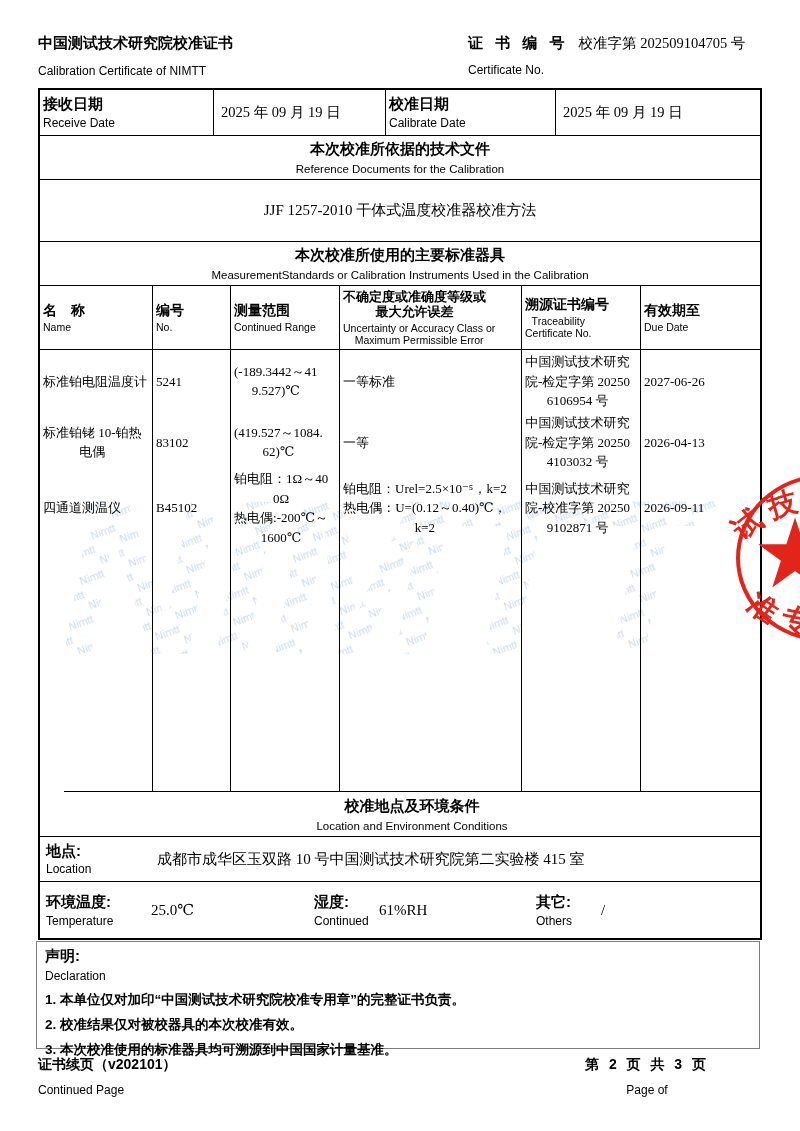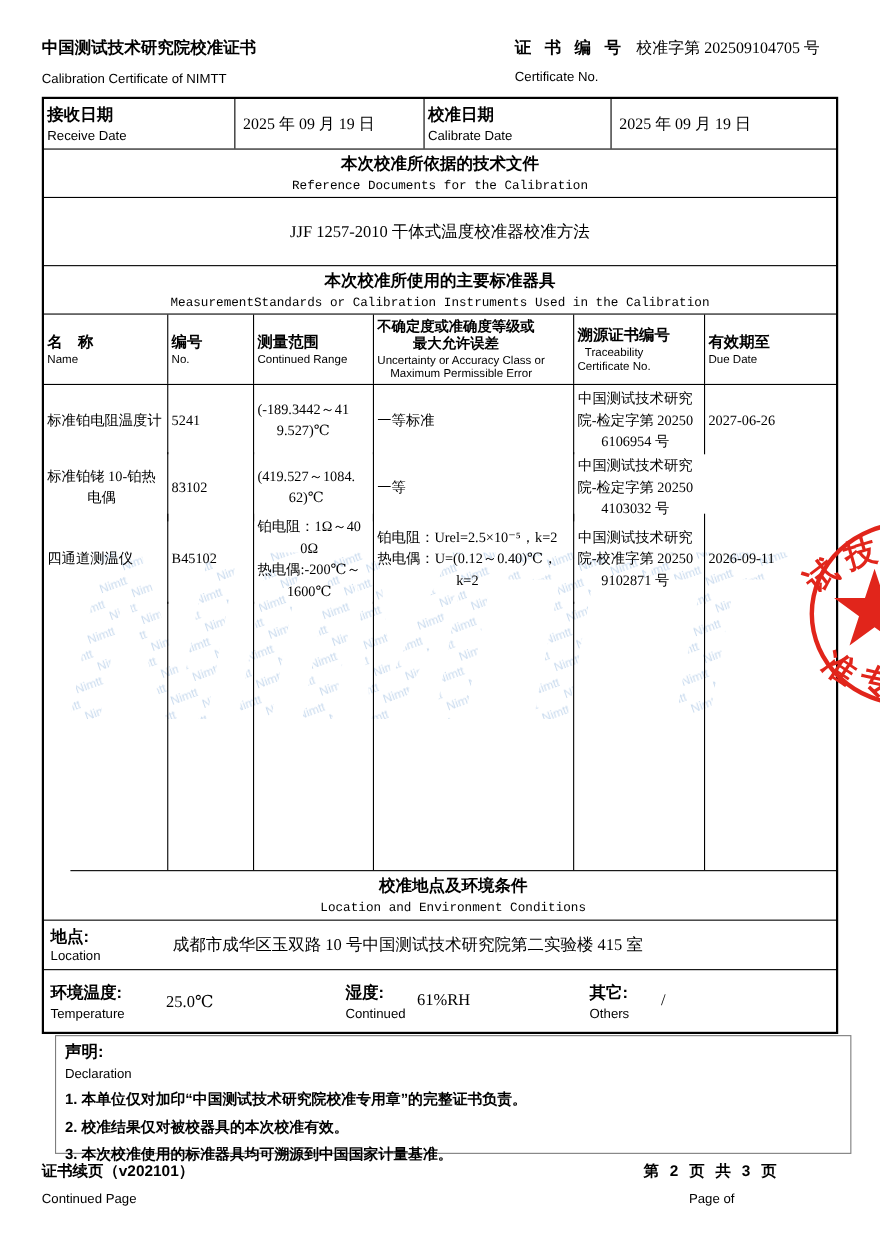--- a/index.html
+++ b/index.html
@@ -26,21 +26,21 @@
   
   .doc-table { position:absolute; top:88px; left:38px; width:724px; border:2px solid #000; background:transparent; }
   .cell { border-left:1px solid #000; display:flex; flex-direction:column; justify-content:center; align-items:flex-start; text-align:center; padding:2px 3px; min-width:0; }
   .cell:first-child { border-left:none; }
   .lblpair-zh { font-size:15px; font-weight:bold; }
   .lblpair-en { font-size:12px; margin-top:2px; }
 
   .row-dates { display:grid; grid-template-columns:173px 172px 170px auto; height:45px; }
   .date-val { justify-content:center; align-items:flex-start; text-align:left; padding-left:7px; font-size:14.5px; }
 
-  .band { border-top:1px solid #000; display:flex; flex-direction:column; justify-content:center; align-items:center;font-family:Liberation Mono, monospace; }
+  .band { border-top:1px solid #000; display:flex; flex-direction:column; justify-content:center; align-items:center; }
   .band-zh { font-size:15px; font-weight:bold; }
   .band-en { font-size:11.5px; margin-top:4px; }
   .band1 { height:44px; } .band2 { height:44px; } .band3 { height:45px;margin-left:24px; }
 
   .ref-row { border-top:1px solid #000; height:62px; display:flex; justify-content:center; align-items:center; font-size:15px; }
 
   .inst-grid { display:grid; grid-template-columns:112px 78px 109px 182px 119px auto; }
   .inst-head { border-top:1px solid #000; height:64px; }
   .inst-head .cell { justify-content:center; }
   .col-zh { font-size:14px; font-weight:bold; white-space:pre-line; line-height:1.2; }
@@ -56,21 +56,21 @@
   .loc-lbl { width:112px; padding-left:6px; }
   .loc-lbl .lblpair-zh { font-size:15px; }
   .loc-lbl .lblpair-en { margin-top:1px; }
   .loc-val { flex:1; font-size:15px; padding-left:5px; font-family:"Liberation Serif","DejaVu Serif",serif; }
 
   .row-env { border-top:1px solid #000; height:57px; display:grid; grid-template-columns:102px 166px 62px 160px 62px auto; align-items:center; }
   .env-lbl { padding-left:6px; }
   .env-val { font-size:15px; padding-left:9px; font-family:"Liberation Serif","DejaVu Serif",serif; }
 
   
-  .decl { position:absolute; top:941px; left:50px; width:724px; height:108px; border:1px solid #7d7d7d; padding:5px 8px 0 8px; }
+  .decl { position:absolute; top:941px; left:36px; width:724px; height:108px; border:1px solid #7d7d7d; padding:5px 8px 0 8px; }
   .decl-zh { font-size:15px; font-weight:bold; }
   .decl-en { font-size:12px; margin:3px 0 4px 0; }
   .decl-item { font-size:13.5px; font-weight:bold; line-height:25px; }
 
   
   .footer { position:absolute; top:1056px; left:38px; right:23px; }
   .foot-zh { font-size:14px; font-weight:bold; }
   .foot-en { font-size:12px; margin-top:9px; }
   .foot-right { position:absolute; left:547px; top:0;text-align:center; }
   .foot-right .foot-zh { letter-spacing:3px; }
@@ -185,20 +185,21 @@
   <div class="inst-grid inst-row2">
     <div class="cell dcell">标准铂铑 10-铂热
 电偶</div>
     <div class="cell dcell">83102</div>
     <div class="cell dcell">(419.527～1084.
 62)℃</div>
     <div class="cell dcell">一等</div>
     <div class="cell dcell">中国测试技术研究
 院-检定字第 20250
 4103032 号</div>
+    <div class="cell dcell">2026-04-13</div>
   </div>
 
   <div class="inst-grid inst-row3">
     <div class="cell dcell">四通道测温仪</div>
     <div class="cell dcell">B45102</div>
     <div class="cell dcell">铂电阻：1Ω～40
 0Ω
 热电偶:-200℃～
 1600℃</div>
     <div class="cell dcell">铂电阻：Urel=2.5×10⁻⁵，k=2

